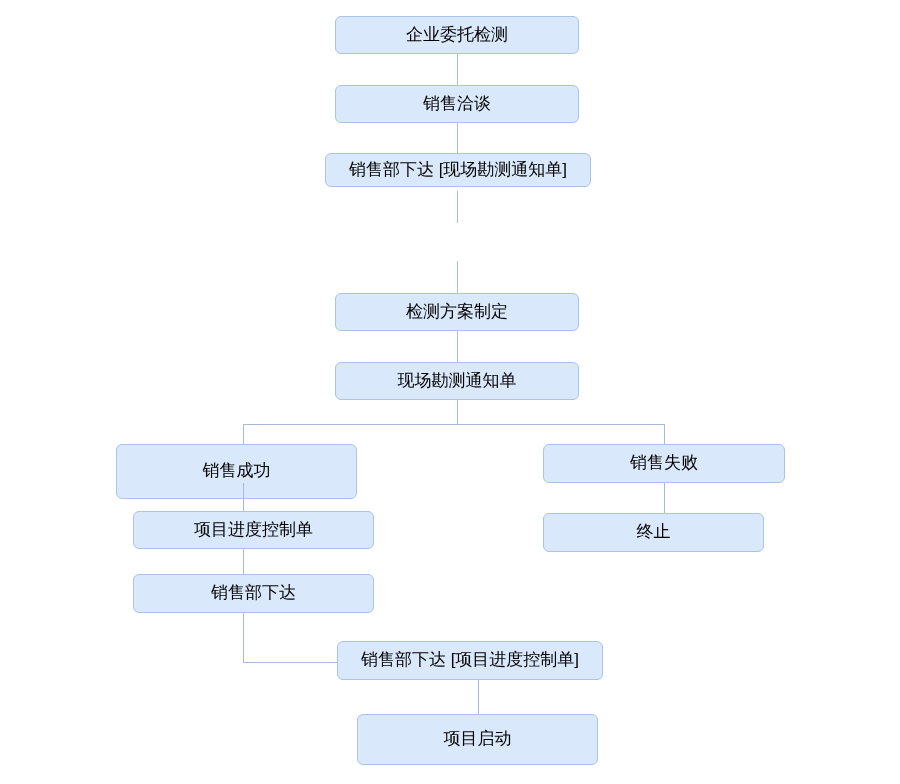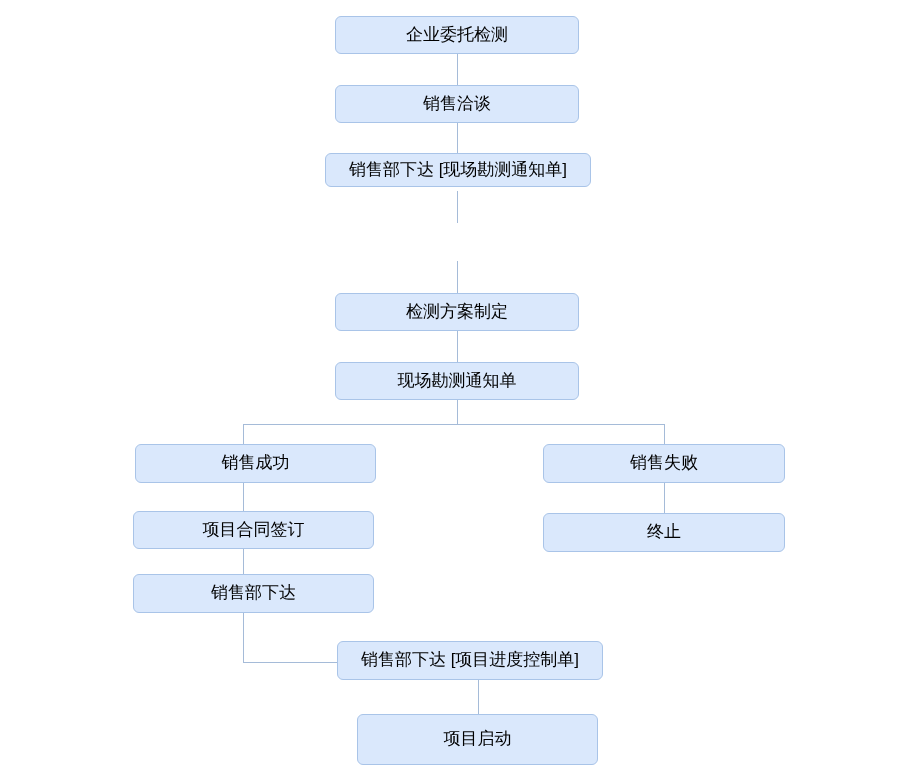--- a/index.html
+++ b/index.html
@@ -56,37 +56,37 @@
 
 
   <div class="node" style="left:335px;top:293px;width:244px;height:38px">
     <span>检测方案制定</span>
   </div>
 
   <div class="node" style="left:335px;top:362px;width:244px;height:38px">
     <span>现场勘测通知单</span>
   </div>
 
-  <div class="node" style="left:135px;top:444px;width:241px;height:39px">
+  <div class="node" style="left:116px;top:444px;width:241px;height:55px">
     <span>销售成功</span>
   </div>
 
   <div class="node" style="left:543px;top:444px;width:242px;height:39px">
     <span>销售失败</span>
   </div>
 
   <div class="node" style="left:133px;top:511px;width:241px;height:38px">
-    <span>项目合同签订</span>
+    <span>项目进度控制单</span>
   </div>
 
   <div class="node" style="left:133px;top:574px;width:241px;height:39px">
     <span>销售部下达</span>
   </div>
 
-  <div class="node" style="left:543px;top:513px;width:242px;height:39px">
+  <div class="node" style="left:543px;top:513px;width:221px;height:39px">
     <span>终止</span>
   </div>
 
   <div class="node" style="left:337px;top:641px;width:266px;height:39px">
     <span>销售部下达 [项目进度控制单]</span>
   </div>
 
   <div class="node" style="left:357px;top:714px;width:241px;height:51px">
     <span>项目启动</span>
   </div>

